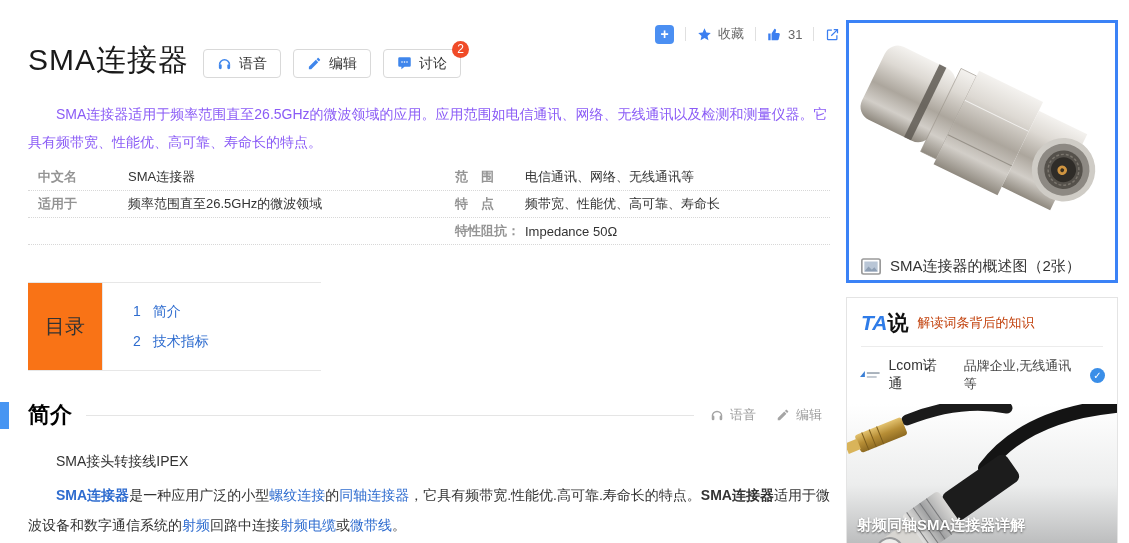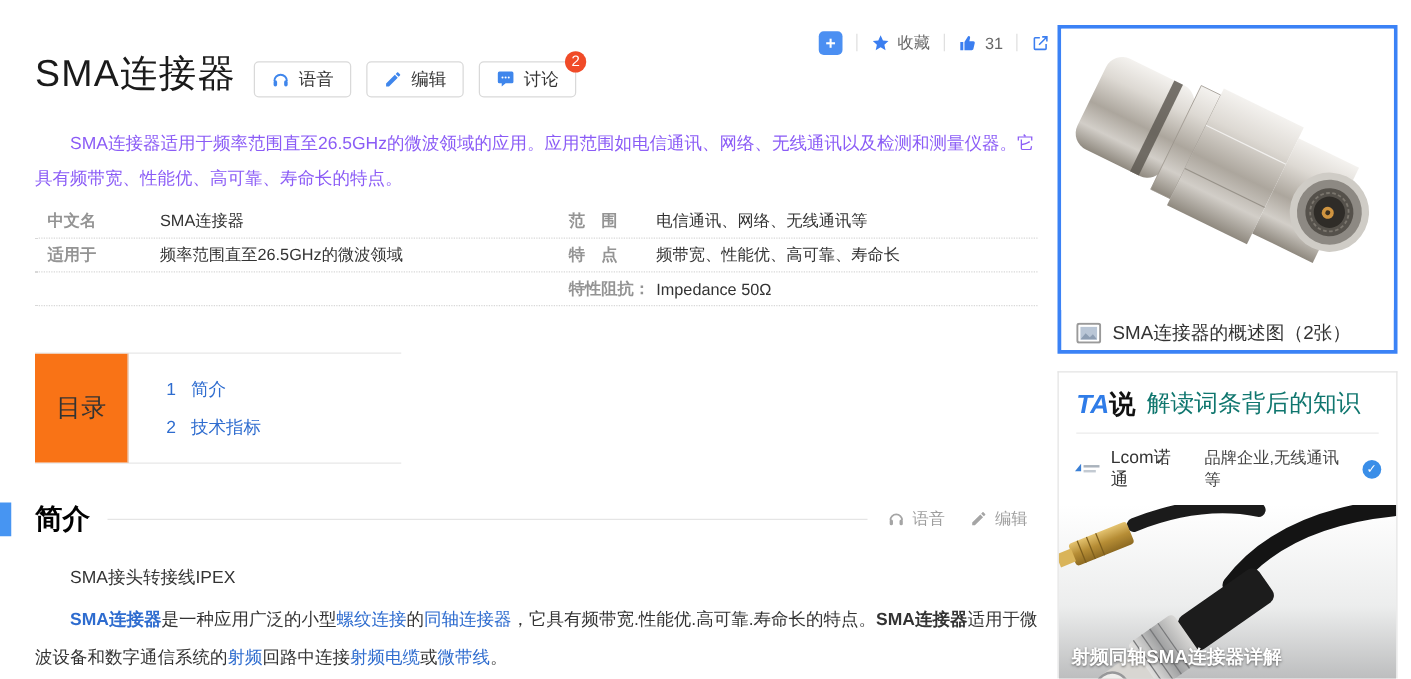--- a/index.html
+++ b/index.html
@@ -70,21 +70,21 @@
   .photo-card { left:846px; top:20px; width:272px; height:263px; border:3px solid #3b82f6; background:#fff; }
   .photo-area { height:225px; overflow:hidden; position:relative; background:#fff; }
   .photo-area svg { position:absolute; left:10px; top:48px; transform:rotate(26deg); }
   .photo-caption { height:36px; display:flex; align-items:center; gap:9px; padding-left:12px; font-size:15px; color:#333; cursor:pointer; }
 
   
   .tashuo-card { left:846px; top:297px; width:272px; height:246px; border:1px solid #e4e4e4; border-bottom:none; background:#fff; }
   .ts-header { display:flex; align-items:center; gap:9px; padding:11px 14px 9px; }
   .ts-ta { font-size:21px; font-weight:bold; font-style:italic; color:#2f7ce8; }
   .ts-shuo { font-size:21px; font-weight:bold; color:#111; }
-  .ts-sub { font-size:19px; color:#0f766e; }
+  .ts-sub { font-size:13px; color:#c2410c; }
   .ts-divider { height:1px; background:#ececec; margin:0 14px; }
   .ts-brand-row { display:flex; align-items:center; gap:8px; padding:10px 12px 11px; cursor:pointer; }
   .ts-brand-name { font-size:14px; color:#333; }
   .ts-brand-tags { font-size:13px; color:#444; margin-left:6px; }
   .vbadge { width:15px; height:15px; border-radius:50%; background:#3a8ee8; color:#fff; font-size:10px; line-height:15px; text-align:center; flex-shrink:0; }
   .ts-video { position:relative; height:147px; overflow:hidden; cursor:pointer; }
   .ts-video-caption { position:absolute; left:10px; bottom:16px; color:#fff; font-size:15px; font-weight:bold; text-shadow:0 1px 2px rgba(0,0,0,.55);margin-top:38px; }
 </style>
 </head>
 <body>

